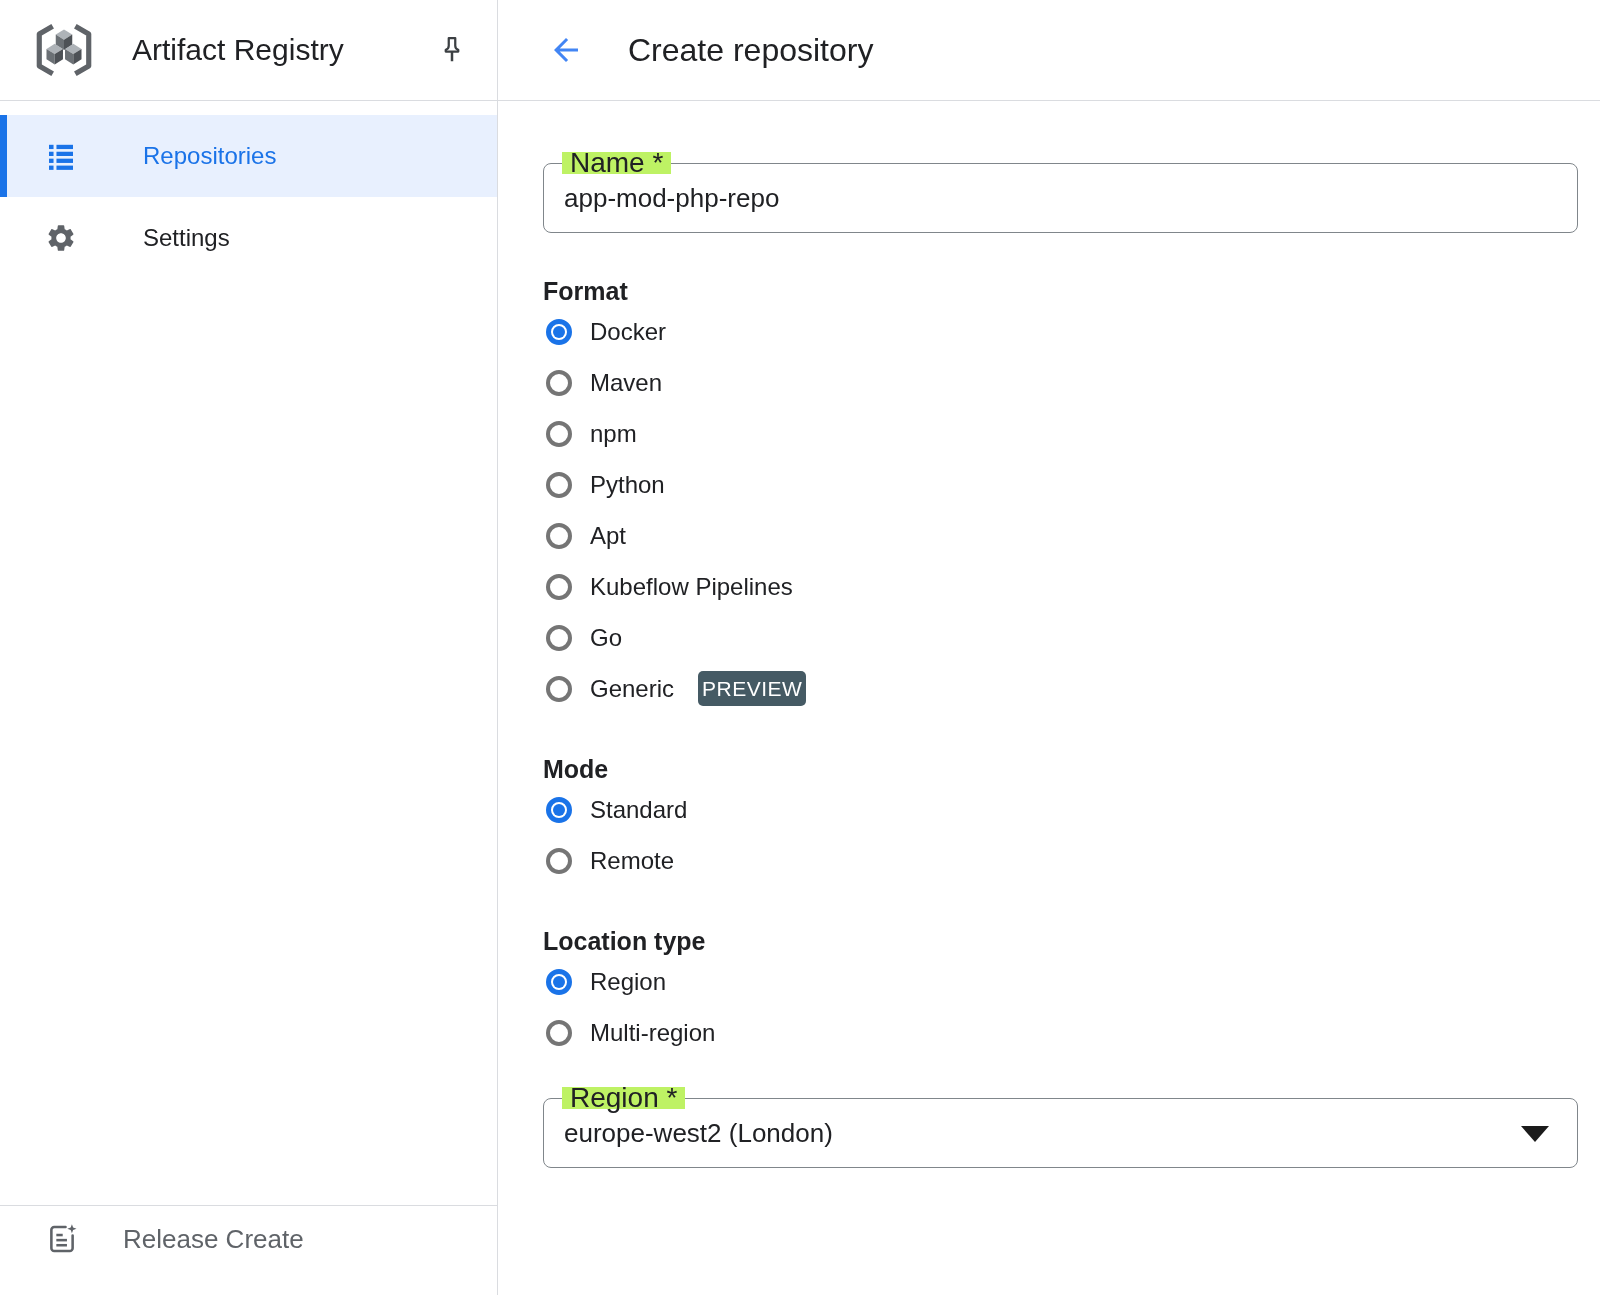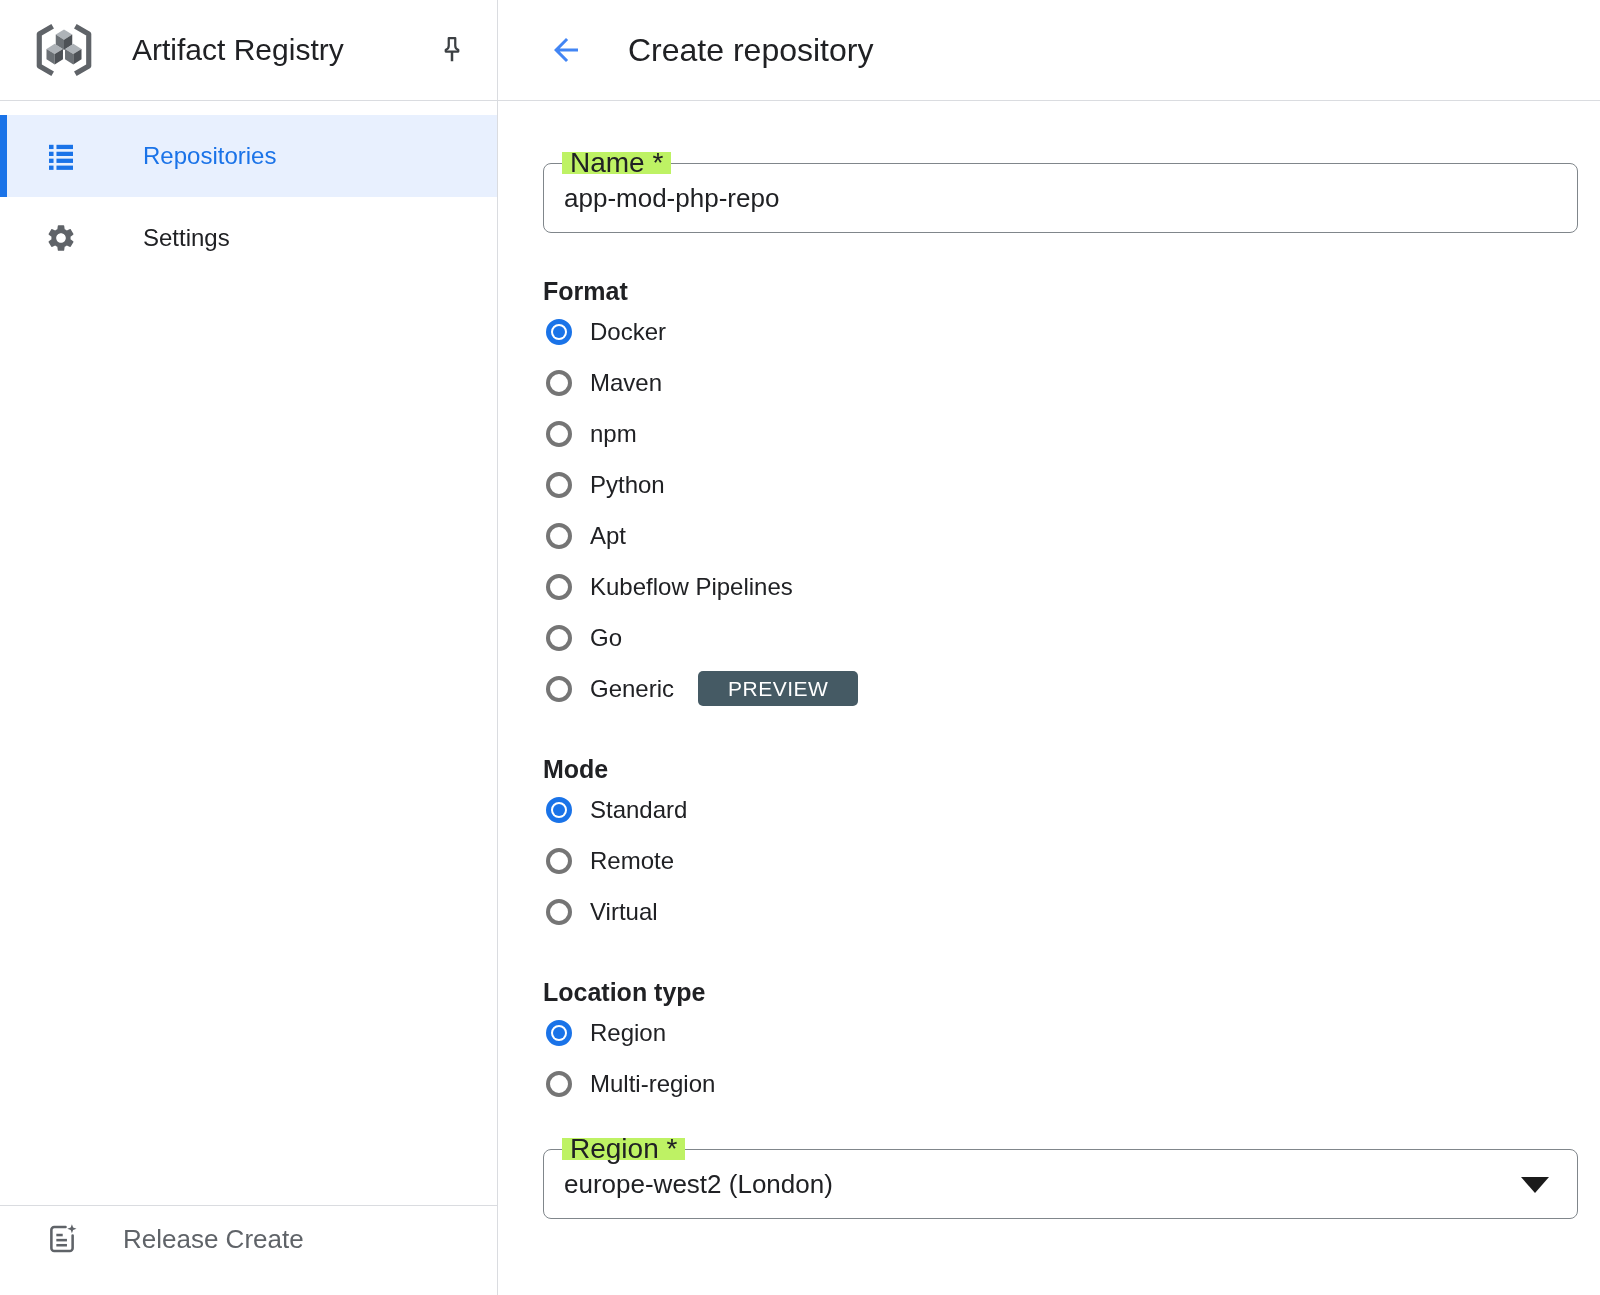--- a/index.html
+++ b/index.html
@@ -64,21 +64,21 @@
   .section-label.spaced{margin-top:40px;}
 
   .radio-row{height:51px;display:flex;align-items:center;cursor:pointer;}
   .radio{width:26px;height:26px;border-radius:50%;border:4px solid #757575;
     margin:0 18px 0 3px;position:relative;flex:none;background:#fff;}
   .radio.selected{border:5px solid var(--accent);}
   .radio.selected::after{content:'';position:absolute;left:50%;top:50%;
     transform:translate(-50%,-50%);width:12px;height:12px;border-radius:50%;background:var(--accent);}
   .radio-label{font-size:24px;color:var(--text);}
   .badge{margin-left:24px;background:var(--badge-bg);color:#fff;font-size:21px;
-    line-height:21px;padding:7px 30px;border-radius:5px;letter-spacing:0.5px;}
+    line-height:21px;padding:7px 4px;border-radius:5px;letter-spacing:0.5px;}
 
   .region-wrap{margin-top:40px;margin-bottom:25px;}
 </style>
 </head>
 <body>
 
 <div class="app">
 
   <aside class="sidebar">
     <div class="sidebar-header">
@@ -205,24 +205,20 @@
       <div class="section-label spaced">Mode</div>
       <div class="radio-group">
           <div class="radio-row">
             <span class="radio selected"></span>
             <span class="radio-label">Standard</span>
           </div>
           <div class="radio-row">
             <span class="radio"></span>
             <span class="radio-label">Remote</span>
           </div>
-          <div class="radio-row">
-            <span class="radio"></span>
-            <span class="radio-label">Virtual</span>
-          </div>
         </div>
 
       <div class="section-label spaced">Location type</div>
       <div class="radio-group">
           <div class="radio-row">
             <span class="radio selected"></span>
             <span class="radio-label">Region</span>
           </div>
           <div class="radio-row">
             <span class="radio"></span>

